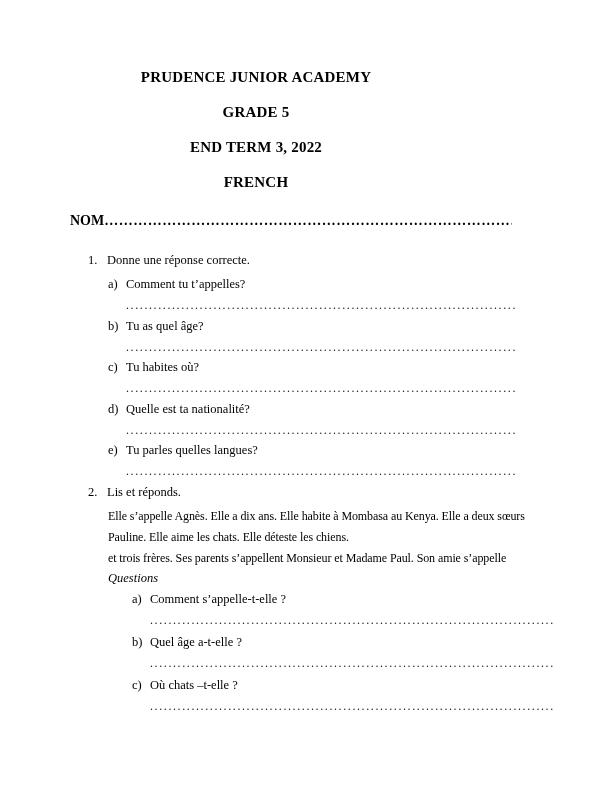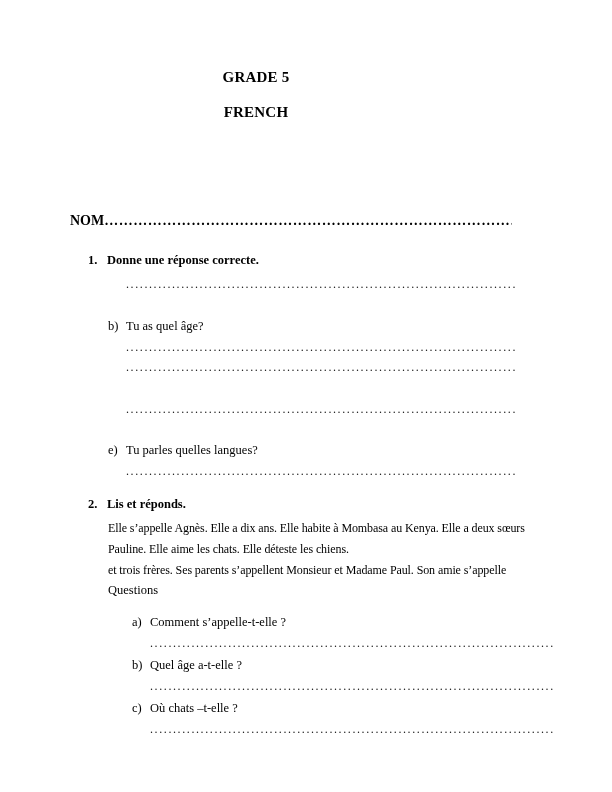--- a/index.html
+++ b/index.html
@@ -37,22 +37,22 @@
     font-weight: bold;
     font-size: 14px;
     line-height: 18px;
     white-space: nowrap;
     overflow: hidden;
   }
   .nom-dots { letter-spacing: 0.5px; }
   
   .sec { position: absolute; left: 88px; font-size: 12.5px; }
   .sec1 { top: 252px; }
-  .sec2 { top: 496px; }
-  .sec-head { font-weight: bold; line-height: 16px; margin-bottom: 6px; }
+  .sec2 { top: 484px; }
+  .sec-head { font-weight: normal; line-height: 16px; margin-bottom: 6px; }
   .sec-num { display: inline-block; width: 19px; }
   .q-item { margin-left: 20px; height: 41.5px; }
   .sec2 .q-item { height: 43px; margin-left: 44px; }
   .q-line { line-height: 21px; white-space: nowrap; }
   .q-letter { display: inline-block; width: 18px; }
   .dots {
     margin-left: 18px;
     width: 390px;
     height: 20.5px;
     line-height: 20.5px;
@@ -66,54 +66,60 @@
   
   .passage { margin-left: 20px; }
   .passage-line {
     line-height: 20.8px;
     white-space: nowrap;
     font-size: 12px;
     letter-spacing: -0.1px;
   }
   .questions-label {
     margin-left: 20px;
+    font-style: italic;
     line-height: 21px;
-    margin-bottom: 11px;
+    margin-bottom: 0;
   }
 </style>
 </head>
 <body>
 
 <div class="page">
 
   <div class="doc-header">
+    <div class="h-line">PRUDENCE JUNIOR ACADEMY</div>
     <div class="h-line">GRADE 5</div>
+    <div class="h-line">END TERM 3, 2022</div>
     <div class="h-line">FRENCH</div>
   </div>
 
   <div class="nom-row">
     <span class="nom-label">NOM</span><span class="nom-dots">………………………………………………………………………………</span>
   </div>
 
   <div class="sec sec1">
     <div class="sec-head">
       <span class="sec-num">1.</span><span class="sec-title">Donne une réponse correcte.</span>
     </div>
 
     <div class="q-item">
+      <div class="q-line"><span class="q-letter">a)</span><span class="q-text">Comment tu t’appelles?</span></div>
       <div class="dots">........................................................................................................................</div>
     </div>
     <div class="q-item">
       <div class="q-line"><span class="q-letter">b)</span><span class="q-text">Tu as quel âge?</span></div>
       <div class="dots">........................................................................................................................</div>
     </div>
     <div class="q-item">
+      <div class="q-line"><span class="q-letter">c)</span><span class="q-text">Tu habites où?</span></div>
       <div class="dots">........................................................................................................................</div>
     </div>
     <div class="q-item">
+      <div class="q-line"><span class="q-letter">d)</span><span class="q-text">Quelle est ta nationalité?</span></div>
       <div class="dots">........................................................................................................................</div>
     </div>
     <div class="q-item">
       <div class="q-line"><span class="q-letter">e)</span><span class="q-text">Tu parles quelles langues?</span></div>
       <div class="dots">........................................................................................................................</div>
     </div>
   </div>
 
   <div class="sec sec2">
     <div class="sec-head">

